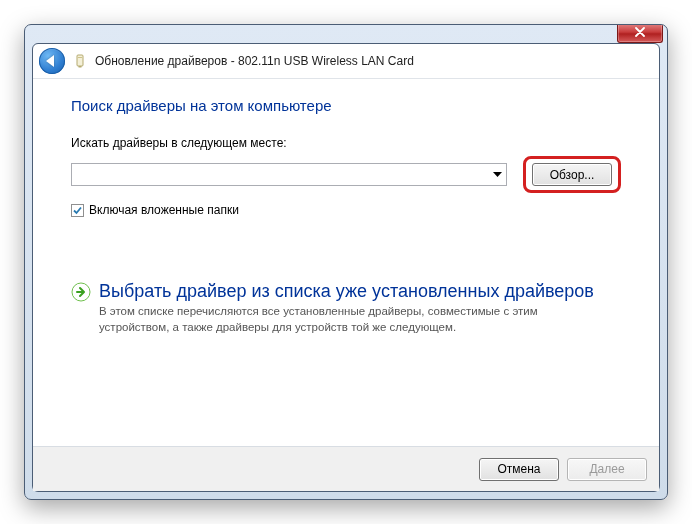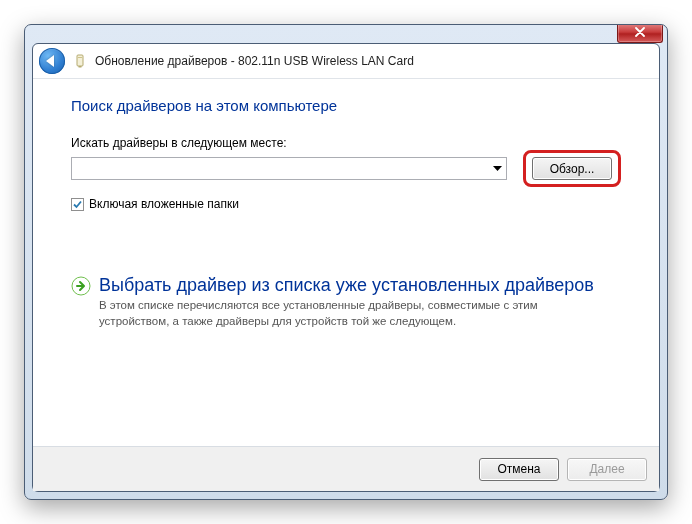--- a/index.html
+++ b/index.html
@@ -113,20 +113,21 @@
   }
   .main-heading {
     color: #003399;
     font-size: 15px;
     font-weight: 400;
     margin: 0 0 22px 0;
   }
   .label {
     font-size: 12px;
     color: #000;
+    margin-bottom: 6px;
   }
   .path-row {
     display: flex;
     align-items: center;
     gap: 16px;
     justify-content: flex-end;
   }
   .combo {
     flex: 1 1 auto;
     height: 21px;
@@ -246,21 +247,21 @@
           <svg width="14" height="14" viewBox="0 0 14 14">
             <rect x="4" y="1" width="6" height="11" rx="1" fill="#f4f0d8" stroke="#b5aa70"></rect>
             <rect x="5.5" y="12" width="3" height="1.5" fill="#b5aa70"></rect>
             <rect x="5" y="3" width="4" height="1" fill="#cfc38a"></rect>
           </svg>
         </div>
         <div class="header-title">Обновление драйверов - 802.11n USB Wireless LAN Card</div>
       </div>
 
       <div class="content">
-        <h1 class="main-heading">Поиск драйверов на этом компьютере</h1>
+        <h1 class="main-heading">Поиск драйверы на этом компьютере</h1>
 
         <div class="label">Искать драйверы в следующем месте:</div>
 
         <div class="path-row">
           <div class="combo">
             <input type="text" value="" style="">
             <div class="dropdown-arrow">
               <svg width="9" height="6" viewBox="0 0 9 6">
                   <path d="M0 0 L9 0 L4.5 5 Z" fill="#000"></path>
                 </svg>

